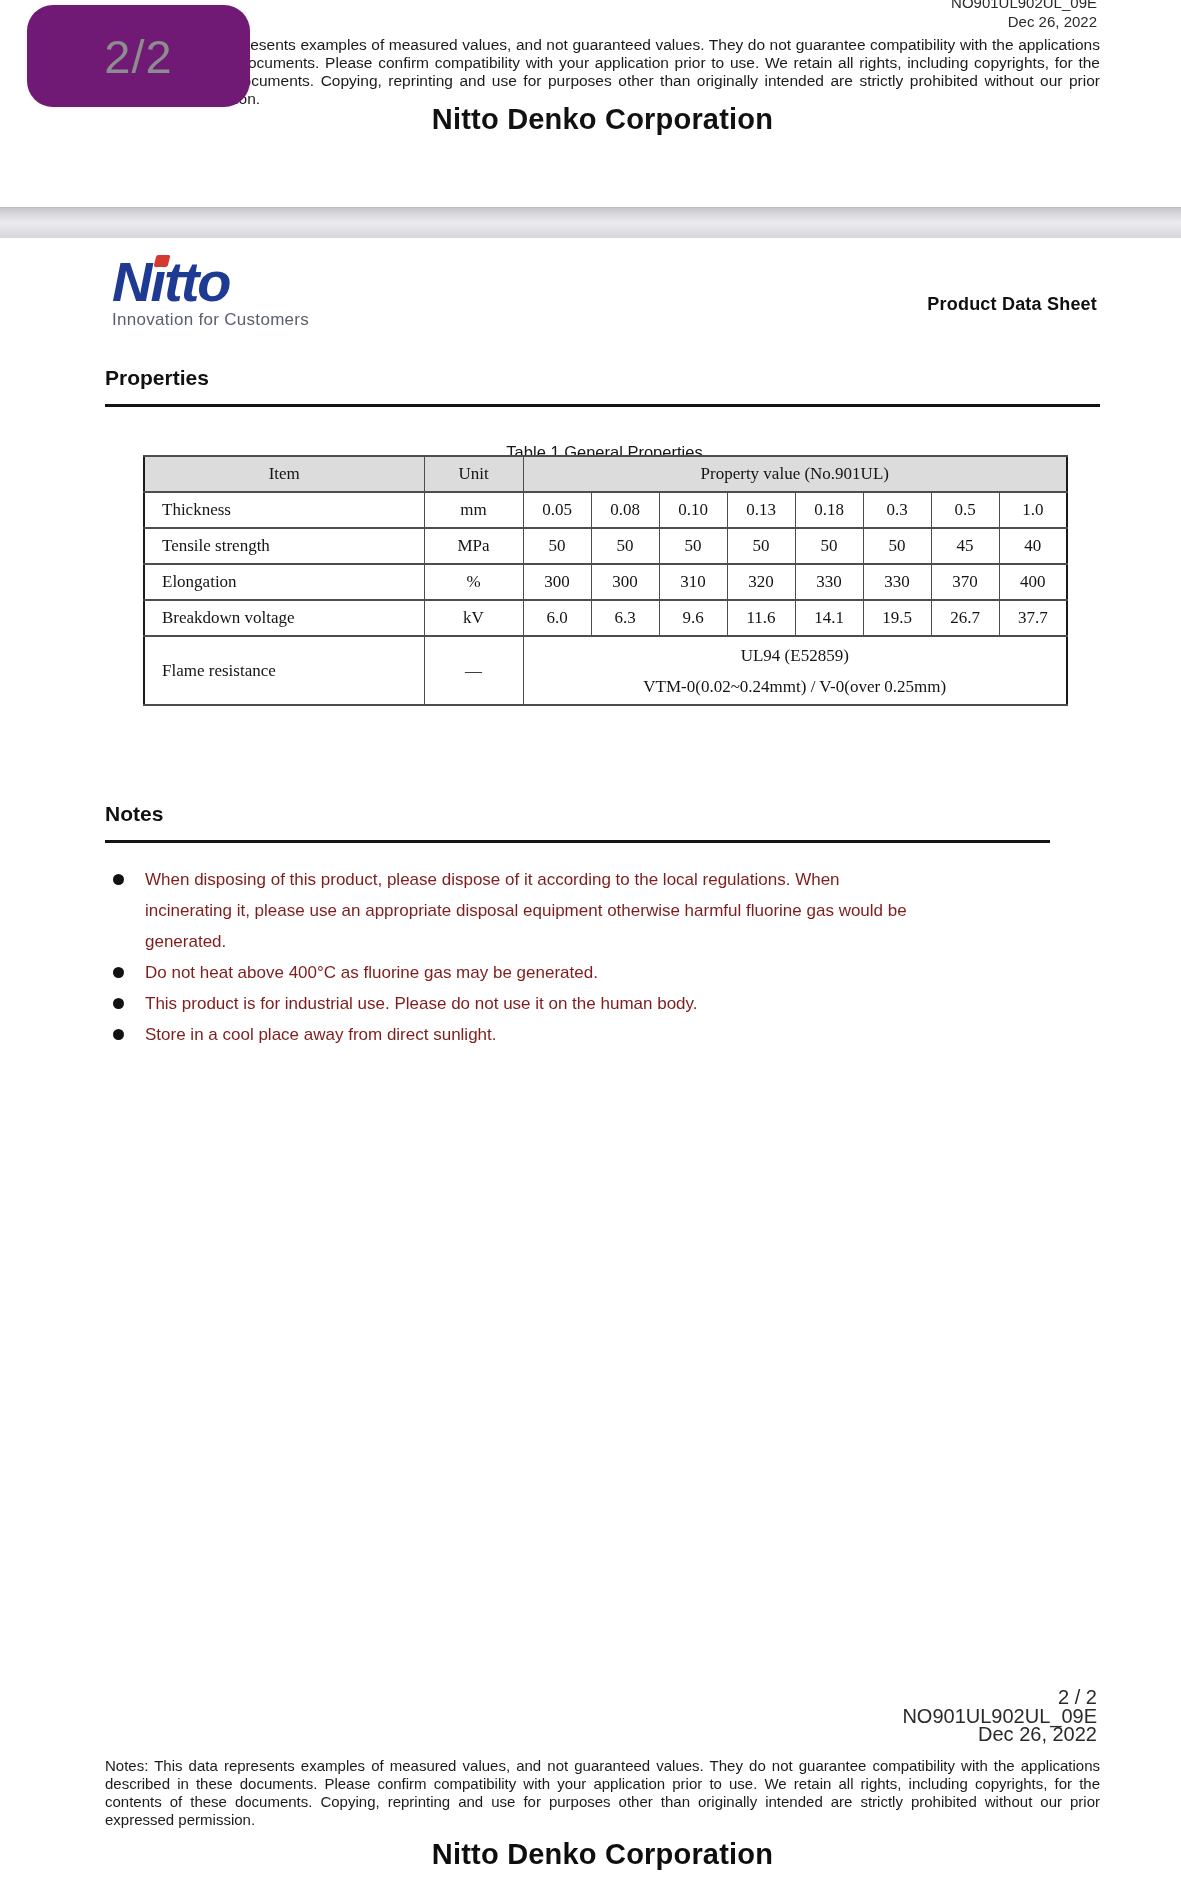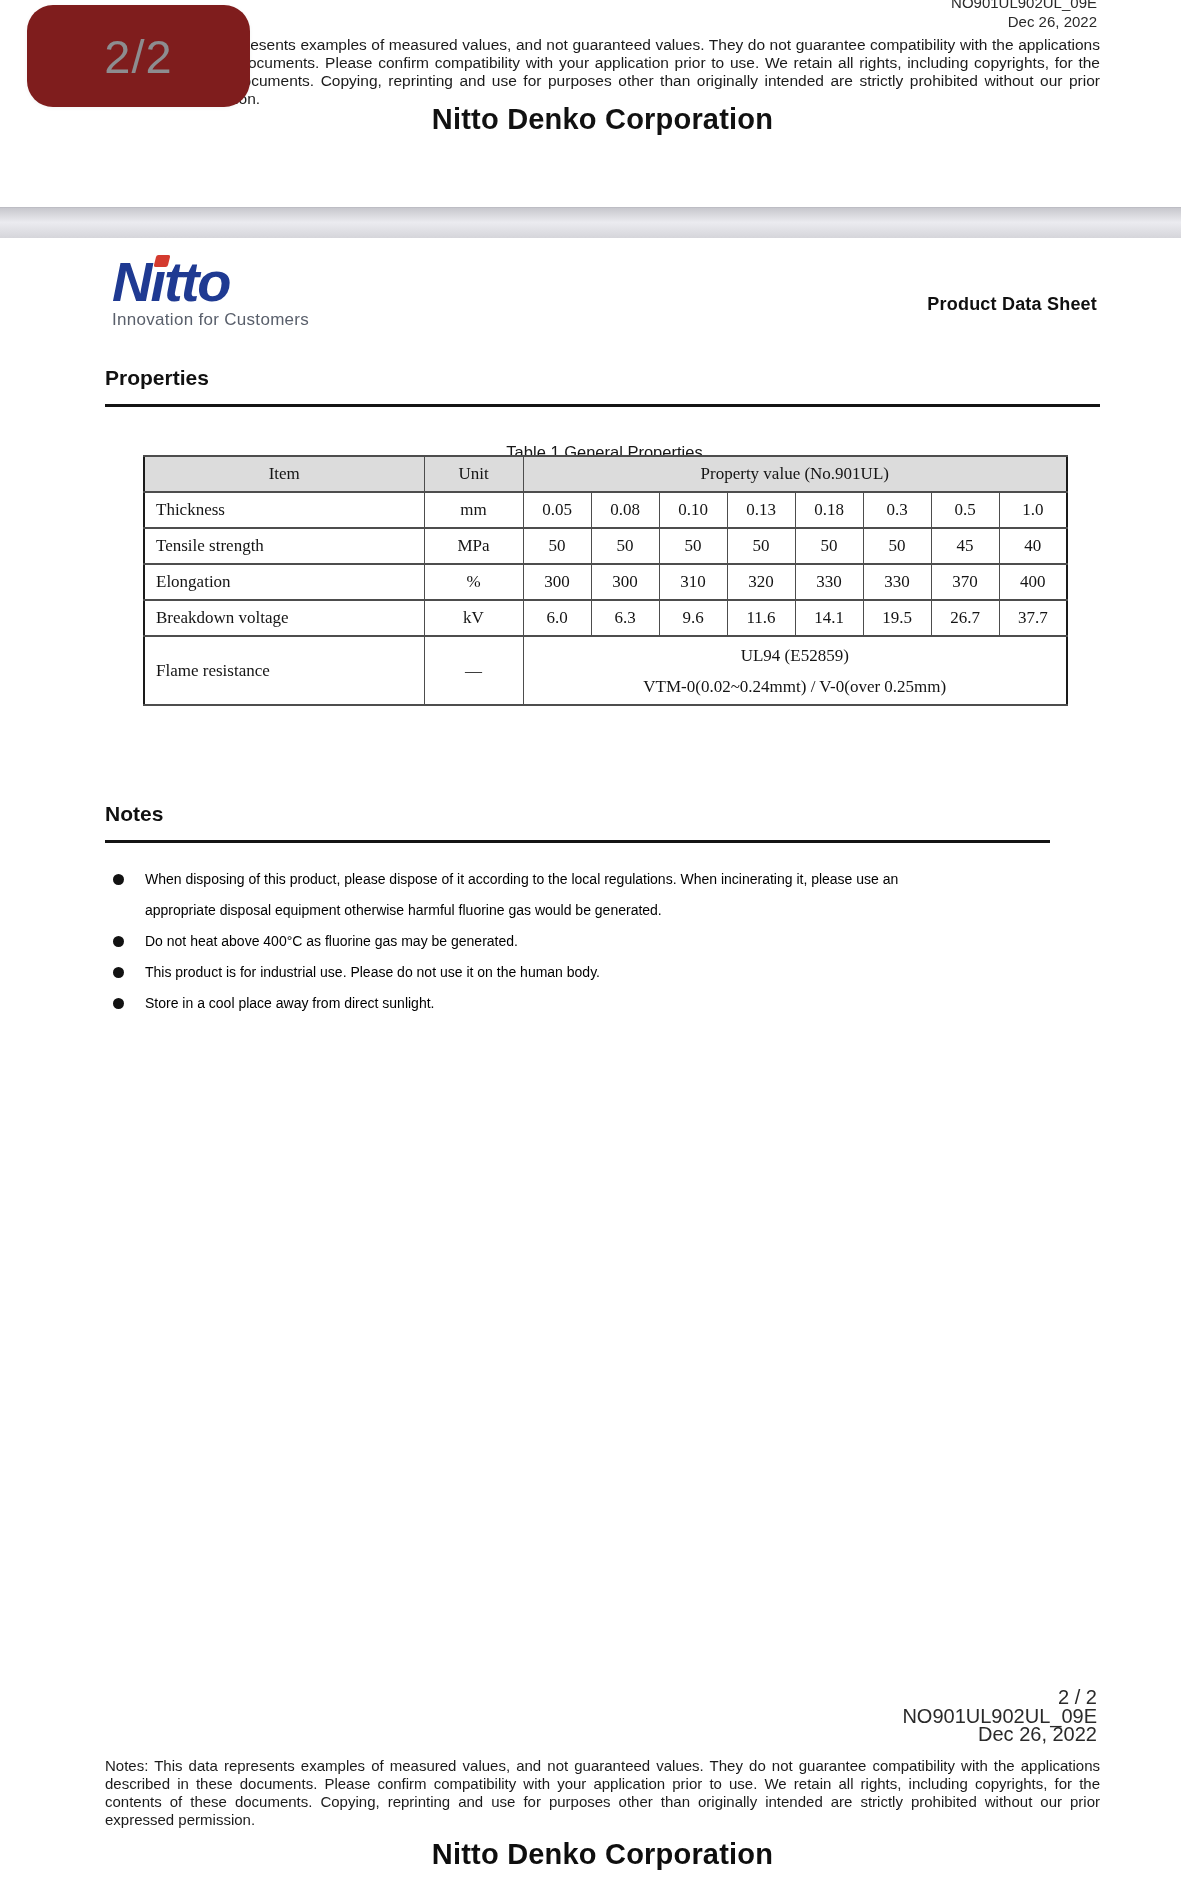--- a/index.html
+++ b/index.html
@@ -25,21 +25,21 @@
   }
   .corp-name-top {
     position: absolute; top: 103px; left: 105px; width: 995px;
     text-align: center; font-size: 29px; font-weight: bold; color: #111;
     letter-spacing: 0.2px;
   }
 
   
   .page-badge {
     position: absolute; top: 5px; left: 27px; width: 223px; height: 102px;
-    background: #7f1d1d; border-radius: 26px;
+    background: #701a75; border-radius: 26px;
     display: flex; align-items: center; justify-content: center;
     box-shadow: 0 1px 4px rgba(0,0,0,0.05);
   }
   .page-badge span { font-size: 47px; color: #8d8d90; letter-spacing: 1px; }
 
   
   .page-divider {
     position: absolute; top: 207px; left: 0; width: 1181px; height: 31px;
     background: linear-gradient(180deg, #c7c7cd 0%, #ebebf0 48%, #e2e2e7 70%, #d5d5da 100%);
     border-top: 1px solid #bdbdc4;
@@ -85,35 +85,35 @@
     border: 2px solid #1a1a1a;
     font-family: Liberation Serif, serif;
   }
   table.props td, table.props th {
     border-left: 1px solid #4d4d4d; border-right: 1px solid #4d4d4d;
     border-top: 2px solid #4d4d4d; border-bottom: 2px solid #4d4d4d;
     text-align: center; vertical-align: middle;
     font-weight: normal; height: 36px; padding: 0 4px;
   }
   table.props th { background: #dcdcdc; }
-  table.props td.item { text-align: left; padding-left: 11px; }
+  table.props td.item { text-align: left; padding-left: 17px; }
   table.props tr.flame td { height: 69px; }
   .flame-line { line-height: 31px; }
 
   
   .notes-list {
     position: absolute; top: 864px; left: 105px; width: 860px;
     list-style: none;
   }
   .notes-list li { display: flex; align-items: flex-start; }
   .bullet {
     flex: none; width: 11px; height: 11px; border-radius: 50%;
     background: #121212; margin: 10px 21px 0 8px;
   }
-  .note-text { font-size: 14px; line-height: 31px; color: #000000; width: 782px; }
+  .note-text { font-size: 17px; line-height: 31px; color: #7f1d1d; width: 782px; }
 
   
   .doc-ref-bottom {
     position: absolute; top: 1688px; right: 84px;
     text-align: right; font-size: 20px; line-height: 18.5px; color: #2a2a2a;
     white-space: pre-line;
   }
   .bottom-notes {
     position: absolute; top: 1757px; left: 105px; width: 995px;
     font-size: 15px; line-height: 18px; text-align: justify; color: #1b1b1b;

